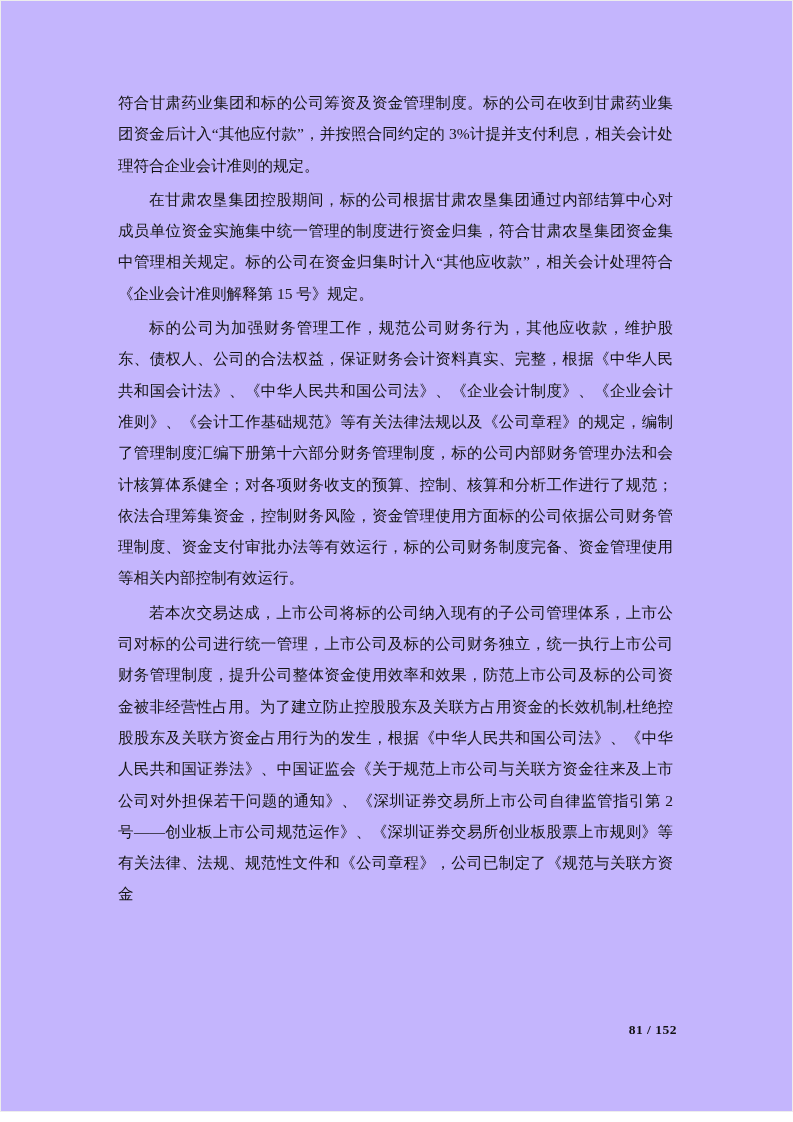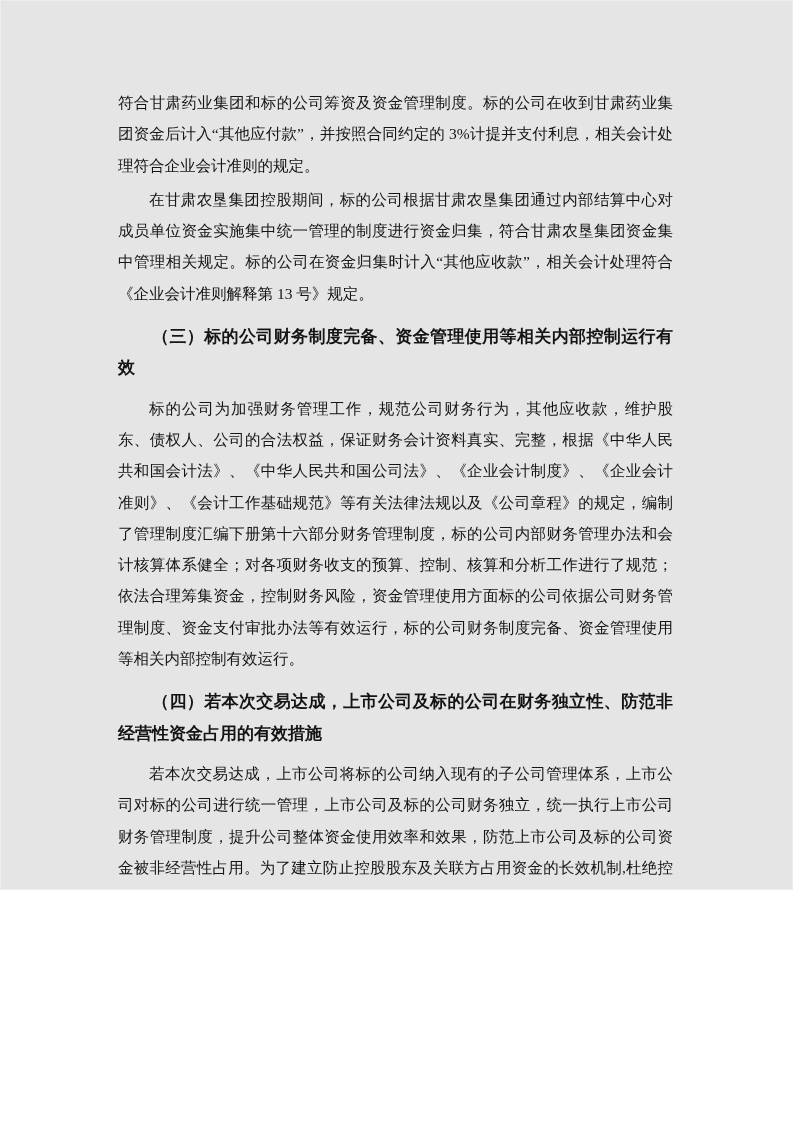--- a/index.html
+++ b/index.html
@@ -3,22 +3,22 @@
 <meta charset="utf-8">
 <style>
   html, body {
     margin: 0;
     padding: 0;
     background: #ffffff;
   }
   .page {
     position: relative;
     width: 793px;
-    height: 890px;
-    background: #e5e5e5;
+    height: 1112px;
+    background: #c4b5fd;
     box-shadow: inset 0 0 0 1px #ededed;
     overflow: hidden;
     font-family: "Liberation Serif", "DejaVu Serif", serif;
     color: #141414;
   }
   .doc-body {
     position: absolute;
     left: 118px;
     top: 87px;
     width: 555px;
@@ -56,20 +56,18 @@
     letter-spacing: 0.5px;
     color: #111111;
   }
 </style>
 </head>
 <body>
 
 <main class="page">
   <div class="doc-body" id="doc-body">
       <p class="para continued">符合甘肃药业集团和标的公司筹资及资金管理制度。标的公司在收到甘肃药业集团资金后计入“其他应付款”，并按照合同约定的 3%计提并支付利息，相关会计处理符合企业会计准则的规定。</p>
-      <p class="para">在甘肃农垦集团控股期间，标的公司根据甘肃农垦集团通过内部结算中心对成员单位资金实施集中统一管理的制度进行资金归集，符合甘肃农垦集团资金集中管理相关规定。标的公司在资金归集时计入“其他应收款”，相关会计处理符合《企业会计准则解释第 13 号》规定。</p>
-      <p class="heading">（三）标的公司财务制度完备、资金管理使用等相关内部控制运行有效</p>
+      <p class="para">在甘肃农垦集团控股期间，标的公司根据甘肃农垦集团通过内部结算中心对成员单位资金实施集中统一管理的制度进行资金归集，符合甘肃农垦集团资金集中管理相关规定。标的公司在资金归集时计入“其他应收款”，相关会计处理符合《企业会计准则解释第 15 号》规定。</p>
       <p class="para">标的公司为加强财务管理工作，规范公司财务行为，其他应收款，维护股东、债权人、公司的合法权益，保证财务会计资料真实、完整，根据《中华人民共和国会计法》、《中华人民共和国公司法》、《企业会计制度》、《企业会计准则》、《会计工作基础规范》等有关法律法规以及《公司章程》的规定，编制了管理制度汇编下册第十六部分财务管理制度，标的公司内部财务管理办法和会计核算体系健全；对各项财务收支的预算、控制、核算和分析工作进行了规范；依法合理筹集资金，控制财务风险，资金管理使用方面标的公司依据公司财务管理制度、资金支付审批办法等有效运行，标的公司财务制度完备、资金管理使用等相关内部控制有效运行。</p>
-      <p class="heading">（四）若本次交易达成，上市公司及标的公司在财务独立性、防范非经营性资金占用的有效措施</p>
       <p class="para">若本次交易达成，上市公司将标的公司纳入现有的子公司管理体系，上市公司对标的公司进行统一管理，上市公司及标的公司财务独立，统一执行上市公司财务管理制度，提升公司整体资金使用效率和效果，防范上市公司及标的公司资金被非经营性占用。为了建立防止控股股东及关联方占用资金的长效机制,杜绝控股股东及关联方资金占用行为的发生，根据《中华人民共和国公司法》、《中华人民共和国证券法》、中国证监会《关于规范上市公司与关联方资金往来及上市公司对外担保若干问题的通知》、《深圳证券交易所上市公司自律监管指引第 2 号——创业板上市公司规范运作》、《深圳证券交易所创业板股票上市规则》等有关法律、法规、规范性文件和《公司章程》，公司已制定了《规范与关联方资金</p>
     </div>
   <div class="page-number">81 / 152</div>
 </main>
 
 </body></html>

